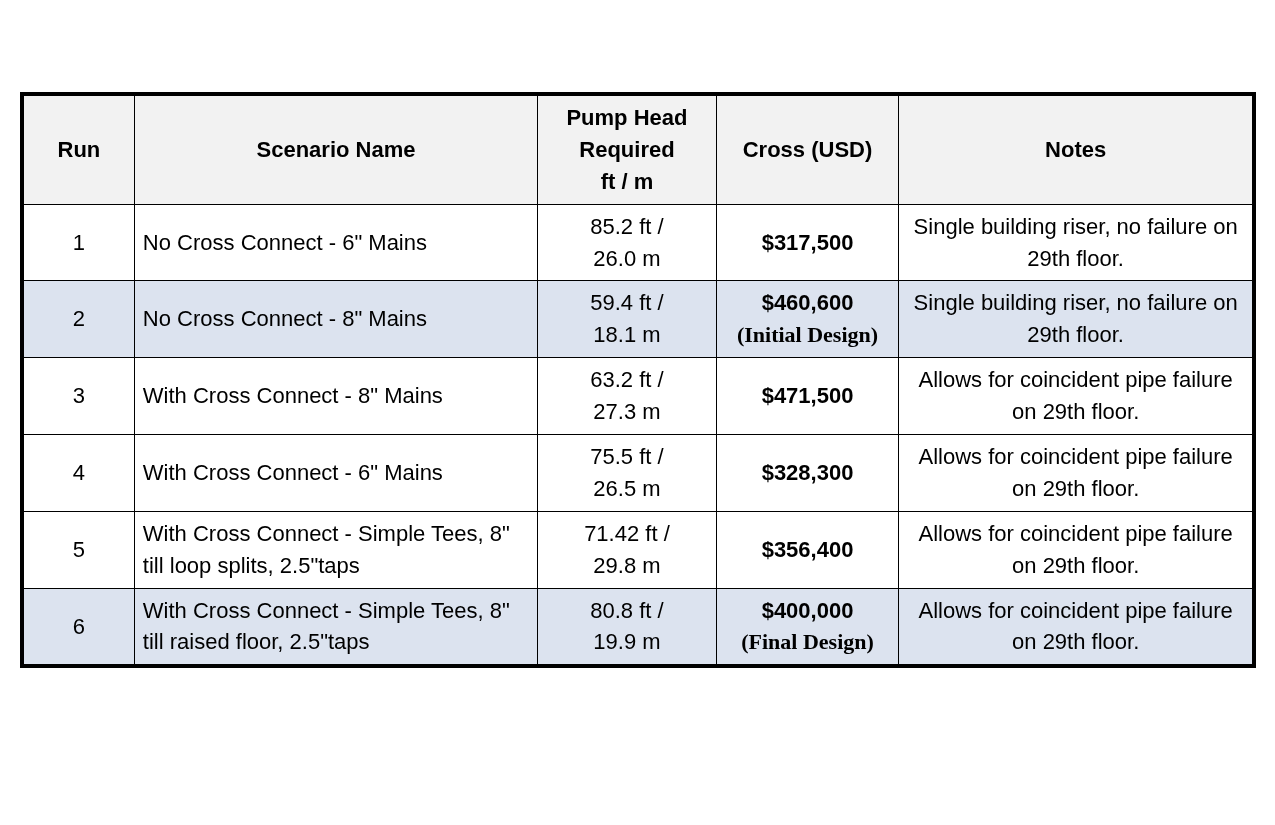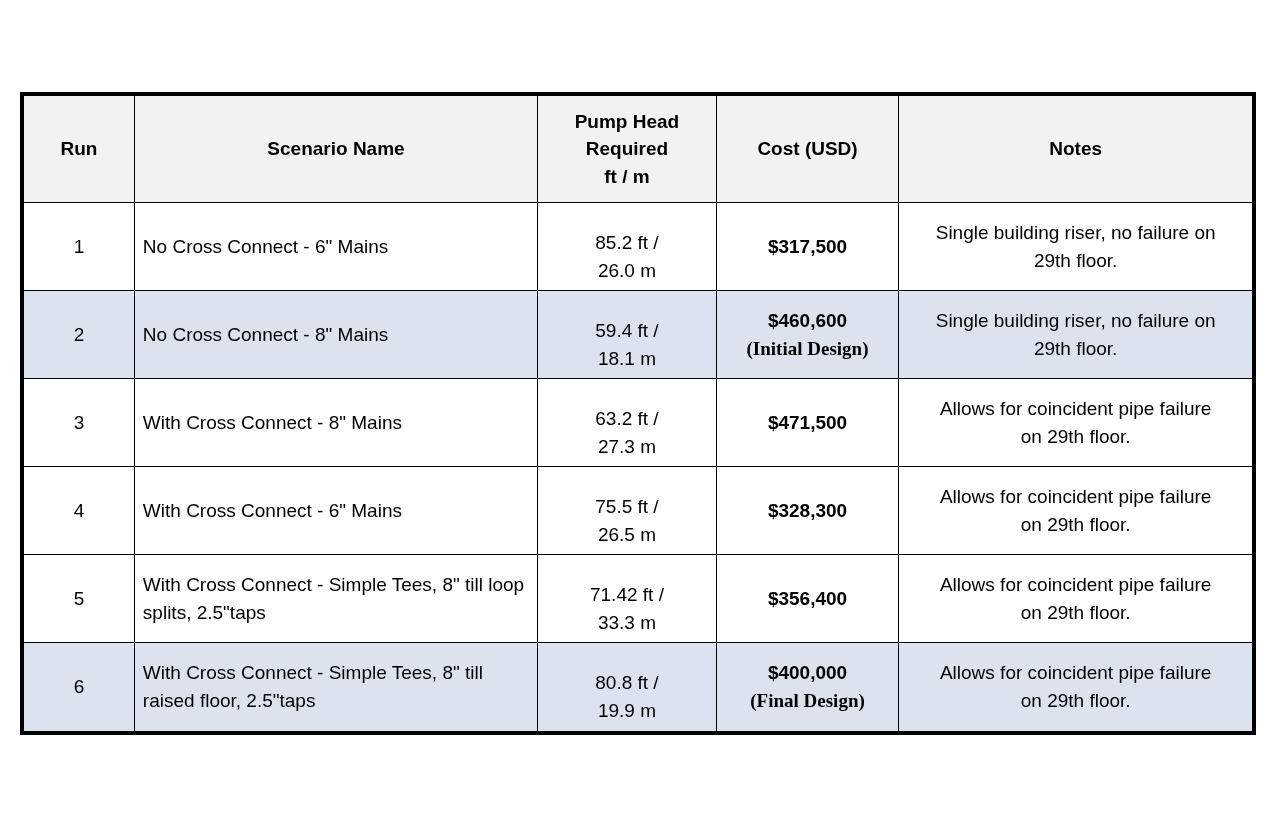--- a/index.html
+++ b/index.html
@@ -31,21 +31,21 @@
   table.comparison col.c-run      { width: 112px; }
   table.comparison col.c-scenario { width: 402px; }
   table.comparison col.c-head     { width: 178px; }
   table.comparison col.c-cost     { width: 182px; }
   table.comparison col.c-notes    { width: 354px; }
 
   table.comparison th,
   table.comparison td {
     border: 1px solid #000000;
     vertical-align: middle;
-    font-size: 19px;
+    font-size: 22px;
     line-height: 1.45;
     padding: 6px 8px;
   }
   thead th {
     background: #f2f2f2;
     font-weight: bold;
     text-align: center;
     height: 94px;
     border-bottom: 4px solid #000000;
   }
@@ -62,21 +62,21 @@
     padding-left: 14px;
   }
   td.head,
   td.cost,
   td.notes {
     text-align: center;
   }
   td.cost .cost-amount { display: block; font-weight: bold; }
   td.cost.emphasis { font-weight: bold; }
   td.cost .cost-tag { display: block; font-weight: bold; font-family: Liberation Serif, serif; }
-  td.head .hd-ft { display: block; margin-top: 20px; }
+  td.head .hd-ft { display: block; }
   td.head .hd-m { display: block; }
   td.notes .nt { display: block; }
 </style>
 </head>
 <body>
 
 <div class="table-wrap">
   <table class="comparison">
     <colgroup>
       <col class="c-run">
@@ -87,21 +87,21 @@
     </colgroup>
     <thead>
       <tr>
         <th>Run</th>
         <th>Scenario Name</th>
         <th>
           <span class="hdr-line">Pump Head</span>
           <span class="hdr-line">Required</span>
           <span class="hdr-line">ft / m</span>
         </th>
-        <th>Cost (USD)</th>
+        <th>Cross (USD)</th>
         <th>Notes</th>
       </tr>
     </thead>
     <tbody>
 
       <tr>
         <td class="run">1</td>
         <td class="scenario">No Cross Connect - 6" Mains</td>
         <td class="head">
           <span class="hd-ft">85.2 ft /</span>
@@ -163,21 +163,21 @@
           <span class="nt">Allows for coincident pipe failure</span>
           <span class="nt">on 29th floor.</span>
         </td>
       </tr>
 
       <tr>
         <td class="run">5</td>
         <td class="scenario">With Cross Connect - Simple Tees, 8" till loop splits, 2.5"taps</td>
         <td class="head">
           <span class="hd-ft">71.42 ft /</span>
-          <span class="hd-m">33.3 m</span>
+          <span class="hd-m">29.8 m</span>
         </td>
         <td class="cost">
           <span class="cost-amount">$356,400</span>
         </td>
         <td class="notes">
           <span class="nt">Allows for coincident pipe failure</span>
           <span class="nt">on 29th floor.</span>
         </td>
       </tr>
 

